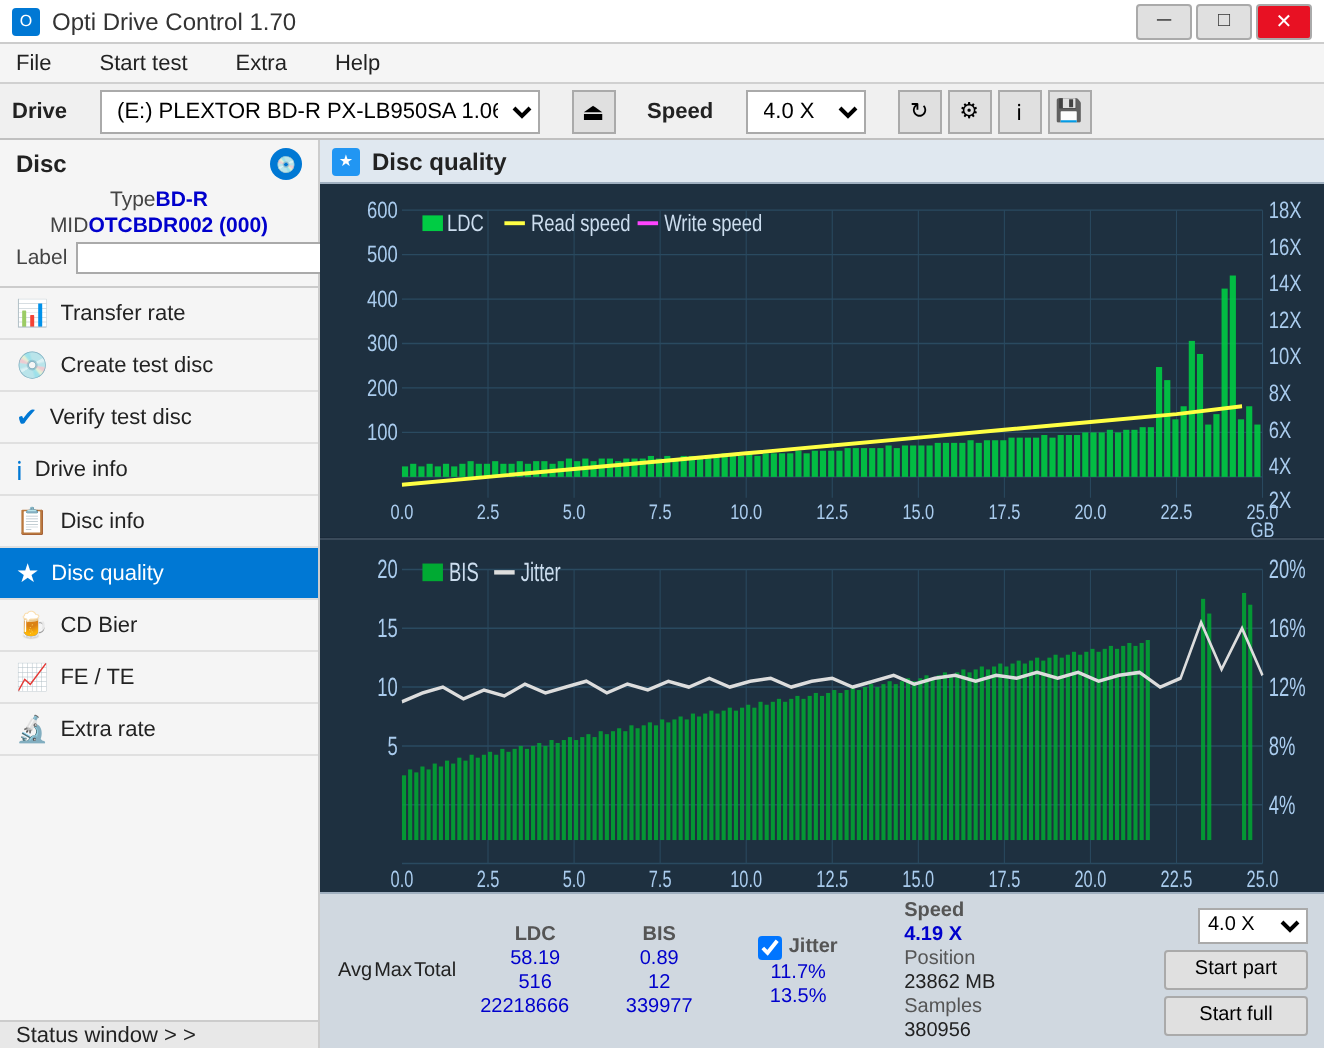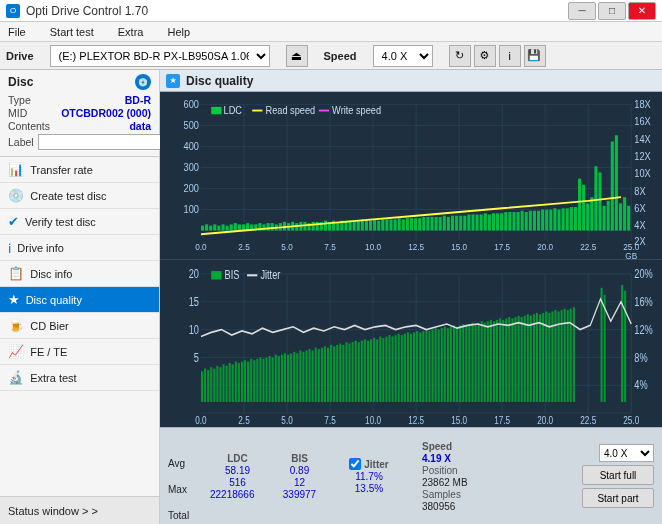--- a/index.html
+++ b/index.html
@@ -29,38 +29,38 @@
 
     
     .main-layout { display: flex; height: calc(524px - 70px); }
 
     
     .sidebar { width: 160px; background: #f5f5f5; border-right: 1px solid #ccc; display: flex; flex-direction: column; }
     .disc-panel { border-bottom: 1px solid #ccc; padding: 4px 8px 6px 8px; }
     .disc-header { display: flex; align-items: center; justify-content: space-between; margin-bottom: 4px; }
     .disc-title { font-size: 12px; font-weight: bold; color: #222; }
     .disc-icon { width: 16px; height: 16px; background: #0078d4; border-radius: 50%; display: flex; align-items: center; justify-content: center; color: white; font-size: 8px; }
-    .disc-row { display: flex; justify-content: space-between; font-size: 10.5px; margin-bottom: 1px; }
+    .disc-row { display: flex; justify-content: center; font-size: 10.5px; margin-bottom: 1px; }
     .disc-key { color: #444; }
     .disc-val { color: #0000cc; font-weight: bold; }
     .disc-val.normal { color: #222; font-weight: normal; }
     .label-row { display: flex; align-items: center; gap: 4px; font-size: 10.5px; margin-top: 2px; }
     .label-input { flex: 1; height: 16px; border: 1px solid #aaa; font-size: 10px; padding: 0 2px; }
     .label-btn { width: 16px; height: 16px; background: #e0e0e0; border: 1px solid #aaa; display: flex; align-items: center; justify-content: center; cursor: pointer; font-size: 9px; }
 
     
     .nav-items { flex: 1; overflow: hidden; }
     .nav-item { display: flex; align-items: center; height: 26px; padding: 0 8px; cursor: pointer; gap: 6px; font-size: 11px; color: #222; border-bottom: 1px solid #e0e0e0; }
     .nav-item.active { background: #0078d4; color: white; }
     .nav-item.active .nav-icon { color: white; }
     .nav-icon { font-size: 13px; color: #555; }
     .nav-icon.blue { color: #0078d4; }
 
     
-    .status-window { height: 28px; background: #e8e8e8; border-top: 1px solid #ccc; display: flex; align-items: center; padding: 0 8px; font-size: 11px; color: #222; cursor: pointer; }
+    .status-window { height: 14px; background: #e8e8e8; border-top: 1px solid #ccc; display: flex; align-items: center; padding: 0 8px; font-size: 11px; color: #222; cursor: pointer; }
 
     
     .content-area { flex: 1; background: #2a3a4a; display: flex; flex-direction: column; padding: 0; }
 
     .disc-quality-header { background: #e0e8f0; border-bottom: 1px solid #a0b0c0; display: flex; align-items: center; padding: 2px 6px; height: 22px; gap: 6px; }
     .dq-icon { width: 14px; height: 14px; background: #2196F3; border-radius: 2px; display: flex; align-items: center; justify-content: center; color: white; font-size: 8px; }
     .dq-title { font-size: 12px; font-weight: bold; color: #222; }
 
     
     .charts-container { flex: 1; display: flex; flex-direction: column; }
@@ -129,24 +129,20 @@
         <div class="disc-icon">💿</div>
       </div>
       <div class="disc-row">
         <span class="disc-key">Type</span>
         <span class="disc-val">BD-R</span>
       </div>
       <div class="disc-row">
         <span class="disc-key">MID</span>
         <span class="disc-val">OTCBDR002 (000)</span>
       </div>
-      <div class="disc-row">
-        <span class="disc-key">Contents</span>
-        <span class="disc-val">data</span>
-      </div>
       <div class="label-row">
         <span class="disc-key">Label</span>
         <input class="label-input" type="text" value="" style="">
         <div class="label-btn">🔍</div>
       </div>
     </div>
 
     <div class="nav-items">
       <div class="nav-item">
         <span class="nav-icon blue">📊</span>
@@ -175,21 +171,21 @@
       <div class="nav-item">
         <span class="nav-icon blue">🍺</span>
         <span>CD Bier</span>
       </div>
       <div class="nav-item">
         <span class="nav-icon blue">📈</span>
         <span>FE / TE</span>
       </div>
       <div class="nav-item">
         <span class="nav-icon blue">🔬</span>
-        <span>Extra test</span>
+        <span>Extra rate</span>
       </div>
     </div>
 
     <div class="status-window">
       <span>Status window &gt; &gt;</span>
     </div>
   </div>
 
   <div class="content-area">
 
@@ -575,21 +571,21 @@
 
           <rect x="50" y="8" width="10" height="6" fill="#00aa33"></rect>
           <text x="63" y="14" fill="#ccddee" font-size="9">BIS</text>
           <line x1="85" y1="11" x2="95" y2="11" stroke="#dddddd" stroke-width="1.5"></line>
           <text x="98" y="14" fill="#ccddee" font-size="9">Jitter</text>
         </svg>
       </div>
     </div>
 
     <div class="stats-bar">
-      <div style="display:flex; flex-direction:column; gap:15px; min-width:30px">
+      <div style="display:flex; flex-direction:row; gap:1px; min-width:30px">
         <span style="height:12px; display:block;"></span>
         <span style="color:#222; font-size:10px;">Avg</span>
         <span style="color:#222; font-size:10px;">Max</span>
         <span style="color:#222; font-size:10px;">Total</span>
       </div>
       <div style="display:flex; flex-direction:column; gap:1px; min-width:55px">
         <span style="color:#555; font-weight:bold; font-size:10px; text-align:center;">LDC</span>
         <span style="color:#0000cc; font-size:10px; text-align:center;">58.19</span>
         <span style="color:#0000cc; font-size:10px; text-align:center;">516</span>
         <span style="color:#0000cc; font-size:10px; text-align:left;">22218666</span>
@@ -614,22 +610,22 @@
         <span style="color:#555; font-size:10px;">Position</span>
         <span style="color:#222; font-size:10px;">23862 MB</span>
         <span style="color:#555; font-size:10px;">Samples</span>
         <span style="color:#222; font-size:10px;">380956</span>
       </div>
       <div style="margin-left:auto; display:flex; flex-direction:column; gap:3px; align-items:flex-end;">
         <select class="stats-speed-select">
           <option>4.0 X</option>
         </select>
         <div class="stat-btn">
+          <span>Start part</span>
+        </div>
+        <div class="stat-btn">
           <span>Start full</span>
         </div>
-        <div class="stat-btn">
-          <span>Start part</span>
-        </div>
       </div>
     </div>
 
   </div>
 </div>
 
 </body></html>

